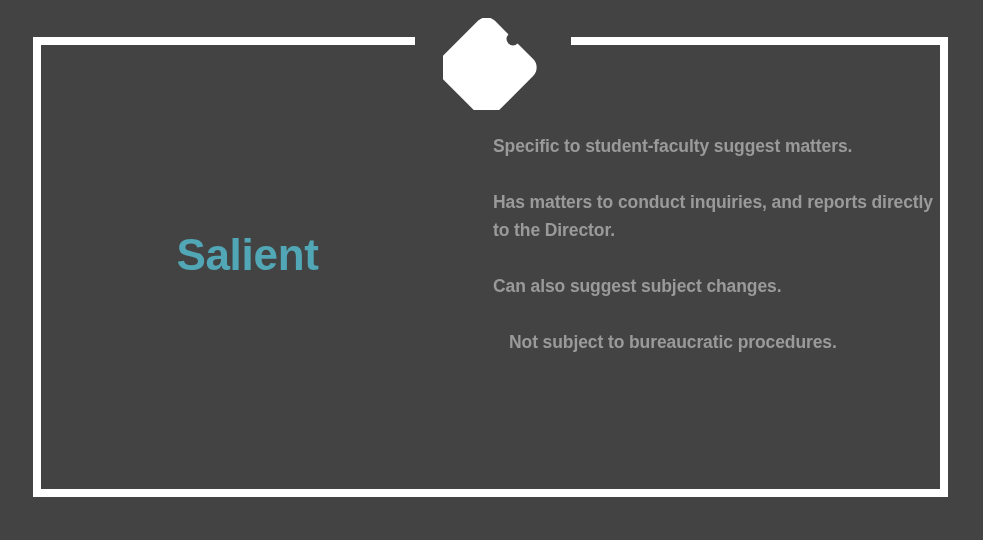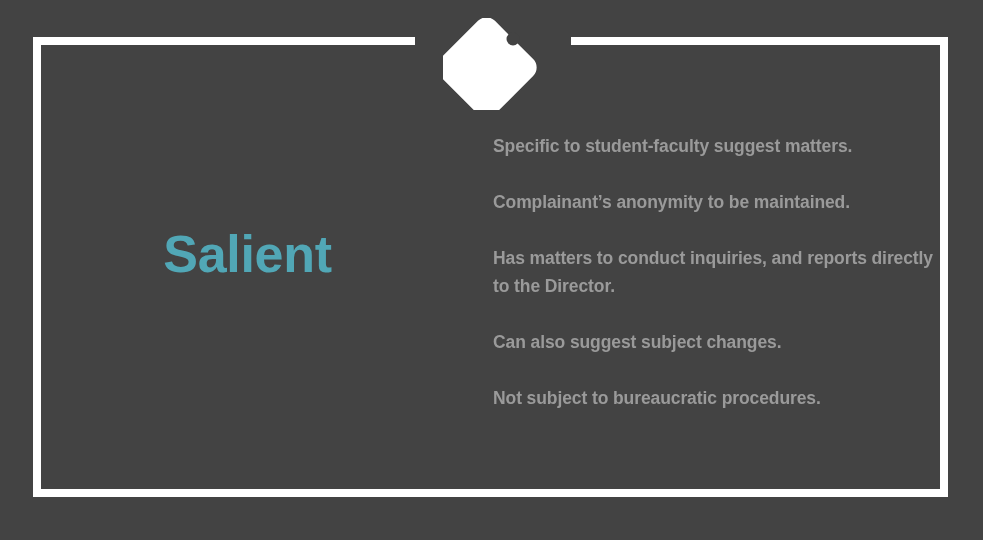--- a/index.html
+++ b/index.html
@@ -41,21 +41,21 @@
   }
 
   
   #title-block {
     position: absolute;
     left: 60px;
     top: 228px;
     width: 375px;
     text-align: center;
     color: #51a7b6;
-    font-size: 52px;
+    font-size: 44px;
     font-weight: bold;
     line-height: 53px;
     letter-spacing: -0.3px;
   }
   #title-block .title-line {
     display: block;
     white-space: nowrap;
   }
 
   
@@ -68,20 +68,21 @@
   .feature-item {
     color: #9a9a9a;
     font-size: 17.5px;
     font-weight: bold;
     line-height: 28px;
     letter-spacing: -0.1px;
     margin-bottom: 28px;
   }
   .feature-item:last-child {
     margin-bottom: 0;
+    margin-left: 16px;
   }
 </style>
 </head>
 <body>
 
 <div id="slide">
 
   <div class="frame-bar" id="frame-top-left"></div>
   <div class="frame-bar" id="frame-top-right"></div>
   <div class="frame-bar" id="frame-left"></div>
@@ -94,19 +95,18 @@
     </g>
     <circle cx="70" cy="21" r="6.5" fill="#434343"></circle>
   </svg>
 
   <div id="title-block">
     <span class="title-line">Salient</span>
   </div>
 
   <div id="features-list">
     <div class="feature-item">Specific to student-faculty suggest matters.</div>
-    <div class="feature-item">Complainant’s anonymity to be maintained.</div>
     <div class="feature-item">Has matters to conduct inquiries, and reports directly to the Director.</div>
     <div class="feature-item">Can also suggest subject changes.</div>
     <div class="feature-item">Not subject to bureaucratic procedures.</div>
   </div>
 
 </div>
 
 </body></html>

